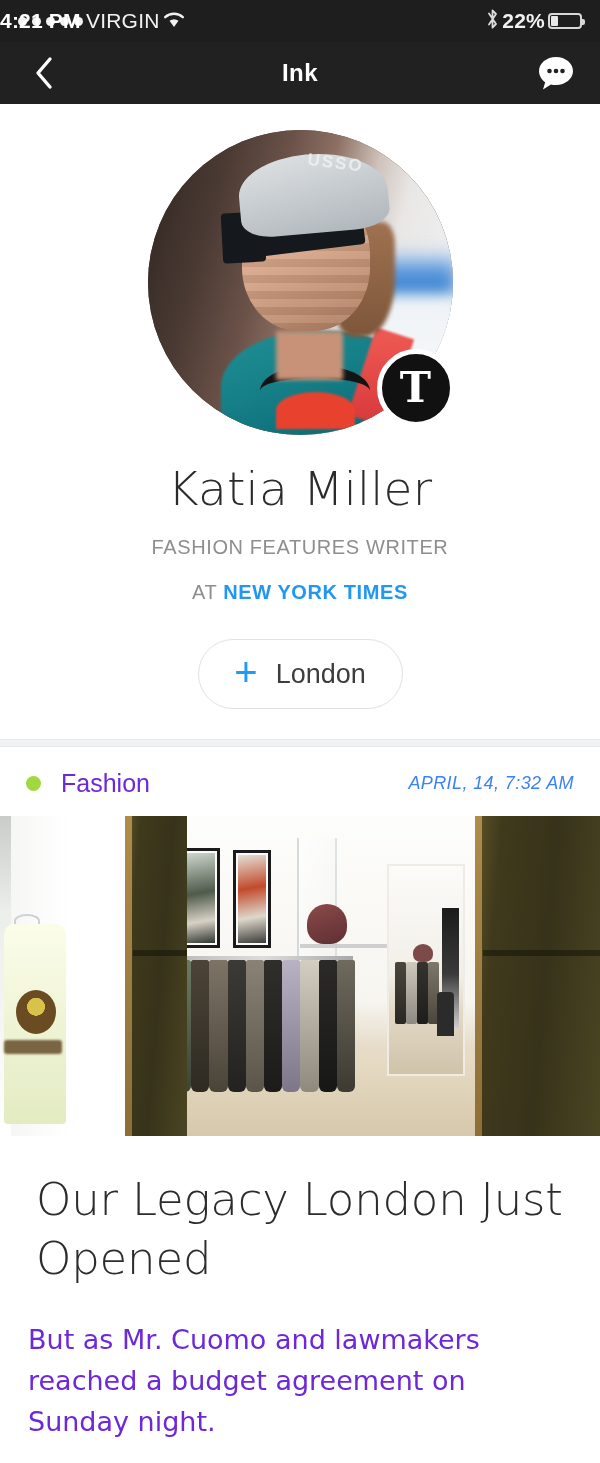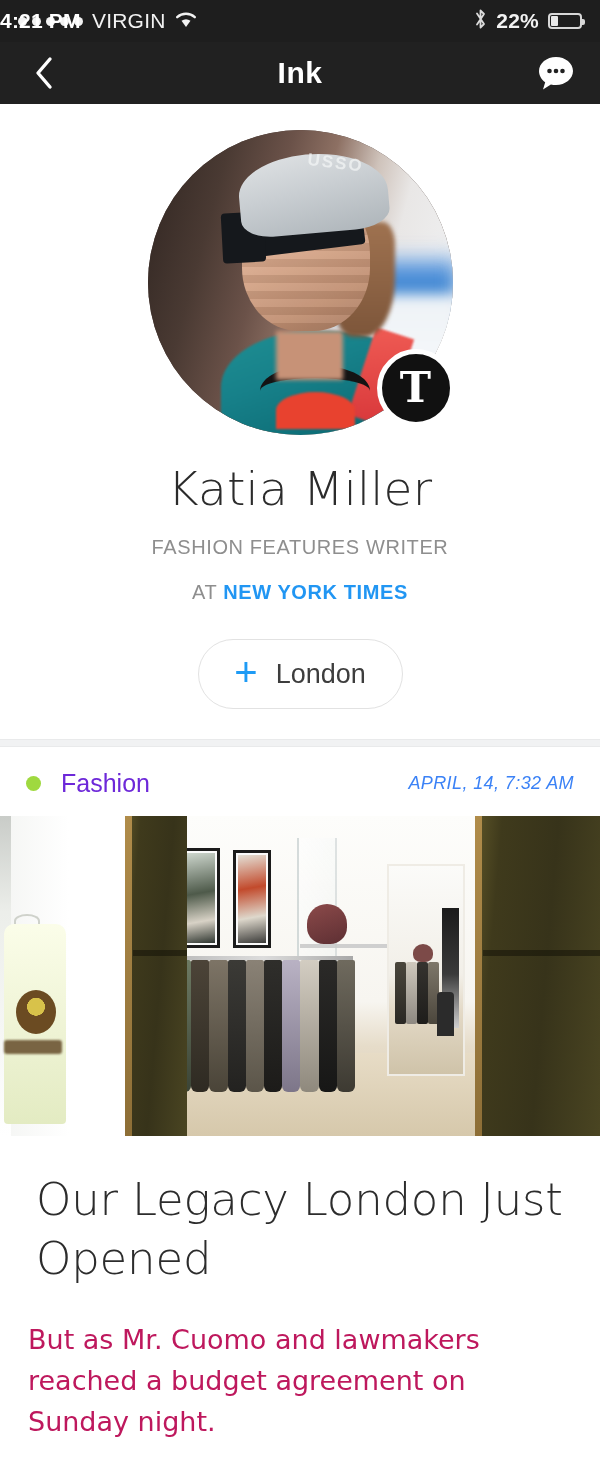--- a/index.html
+++ b/index.html
@@ -11,21 +11,21 @@
     overflow:hidden;
   }
   .screen { position:relative; width:600px; height:1463px; background:#fff; }
 
   
   .statusbar {
     height:42px; background:#1e1e1e; color:#f2f2f2;
     display:flex; align-items:center; justify-content:space-between;
     padding:0 18px; font-size:21px; letter-spacing:.2px;
   }
-  .sb-left, .sb-right { display:flex; align-items:center; gap:9px; }
+  .sb-left, .sb-right { display:flex; align-items:center; gap:3px; }
   .sb-center { position:absolute; left:0; right:0; text-align:left;
                font-size:21px; font-weight:bold; color:#fff; pointer-events:none; }
   .dots { display:flex; gap:5px; align-items:center; }
   .dots i { width:9px; height:9px; border-radius:50%; background:#f2f2f2; display:block; }
   .carrier { font-size:21px; font-weight:400; }
   .wifi { display:block; }
   .bt { display:block; }
   .batt-pct { font-size:21px;font-weight:bold; }
   .batt {
     width:34px; height:16px; border:2px solid #d8d8d8; border-radius:4px;
@@ -39,21 +39,21 @@
                width:22%; background:#e8e8e8; border-radius:1px; }
 
   
   .navbar {
     height:62px; background:#212121;
     display:flex; align-items:center; justify-content:space-between;
     padding:0 22px; position:relative;
   }
   .nav-title {
     position:absolute; left:0; right:0; text-align:center;
-    color:#fff; font-size:30px; font-weight:bold; letter-spacing:.5px;
+    color:#fff; font-size:24px; font-weight:bold; letter-spacing:.5px;
     pointer-events:none;
   }
   .nav-btn { width:44px; height:44px; display:flex; align-items:center; justify-content:center;
              position:relative; z-index:2; cursor:pointer; }
 
   
   .profile { padding-top:26px; text-align:center; background:#fff; padding-bottom:30px; }
   .avatar-wrap { position:relative; width:305px; height:305px; margin:0 auto; }
   .avatar {
     width:305px; height:305px; border-radius:50%; overflow:hidden; position:relative;
@@ -213,21 +213,21 @@
                 border-radius:50%; filter:blur(.5px); }
   .shirt-txt { position:absolute; left:0; top:116px; width:58px; height:14px;
                background:#5d4120; filter:blur(1px); border-radius:3px; opacity:.8; }
   .hanger { position:absolute; left:14px; top:98px; width:26px; height:14px;
             border:2px solid #cfd2cb; border-bottom:none; border-radius:50% 50% 0 0; }
 
   
   .art { padding:34px 28px 0; }
   .headline { font-size:45px; line-height:1.32; color:#2c2c2c; font-weight:300;
               font-family:"DejaVu Sans", sans-serif; letter-spacing:-.2px;margin-left:8px; }
-  .summary { margin-top:30px; font-size:27px; line-height:1.52; color:#be185d;
+  .summary { margin-top:30px; font-size:27px; line-height:1.52; color:#6d28d9;
              font-weight:400; font-family:"DejaVu Sans", sans-serif; }
   .foot { display:flex; align-items:center; gap:28px; padding:48px 28px 0; }
 </style>
 </head>
 <body>
 
 <div class="screen">
 
   <div class="statusbar">
     <div class="sb-left">

